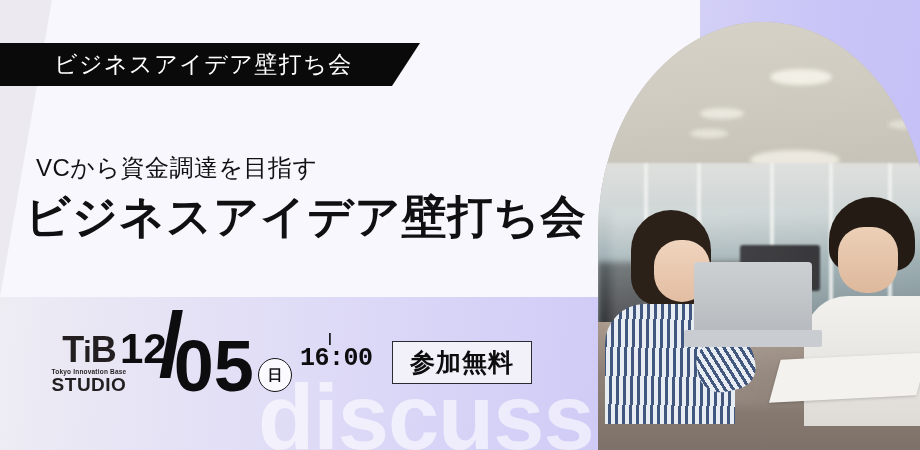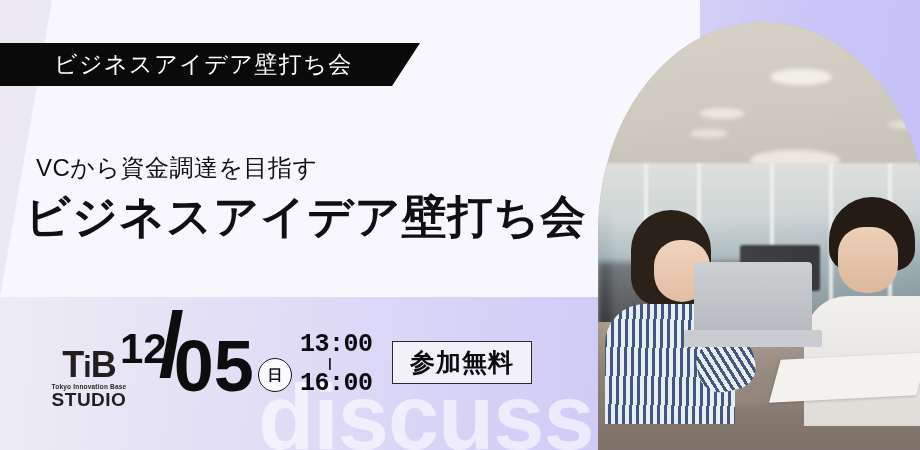--- a/index.html
+++ b/index.html
@@ -191,21 +191,21 @@
     position:absolute; right:-8%; top:64%; width:150px; height:130px;
     background:linear-gradient(180deg,#f2f1ee,#dedbd6); border-radius:44px 30px 0 0;
   }
   .m-hand{
     position:absolute; right:18%; top:80%; width:34px; height:26px;
     background:linear-gradient(180deg,#ecd0b7,#dcb79a); border-radius:13px;
   }
 
   
   .logo{
-    position:absolute; left:41px; top:348px;
+    position:absolute; left:41px; top:333px;
     width:96px; text-align:center;
     z-index:8;
   }
   .logo-mark{
     font-size:36px; font-weight:700; color:#231f20;
     letter-spacing:-1px; line-height:0.95;
   }
   .logo-mark .i-low{ font-size:30px; }
   .logo-tagline{
     font-size:6.5px; font-weight:700; color:#231f20;
@@ -334,21 +334,20 @@
   </div>
 
   <div class="date-block">
     <span class="date-month">12</span>
     <span class="date-slash">/</span>
     <span class="date-day">05</span>
   </div>
   <div class="dow">日</div>
 
   <div class="time-block">
-    <div>13:00</div>
     <div class="time-dash">|</div>
     <div>16:00</div>
   </div>
 
   <div class="free-badge">
     <span class="free-badge-label">参加無料</span>
   </div>
 
 </div>
 

